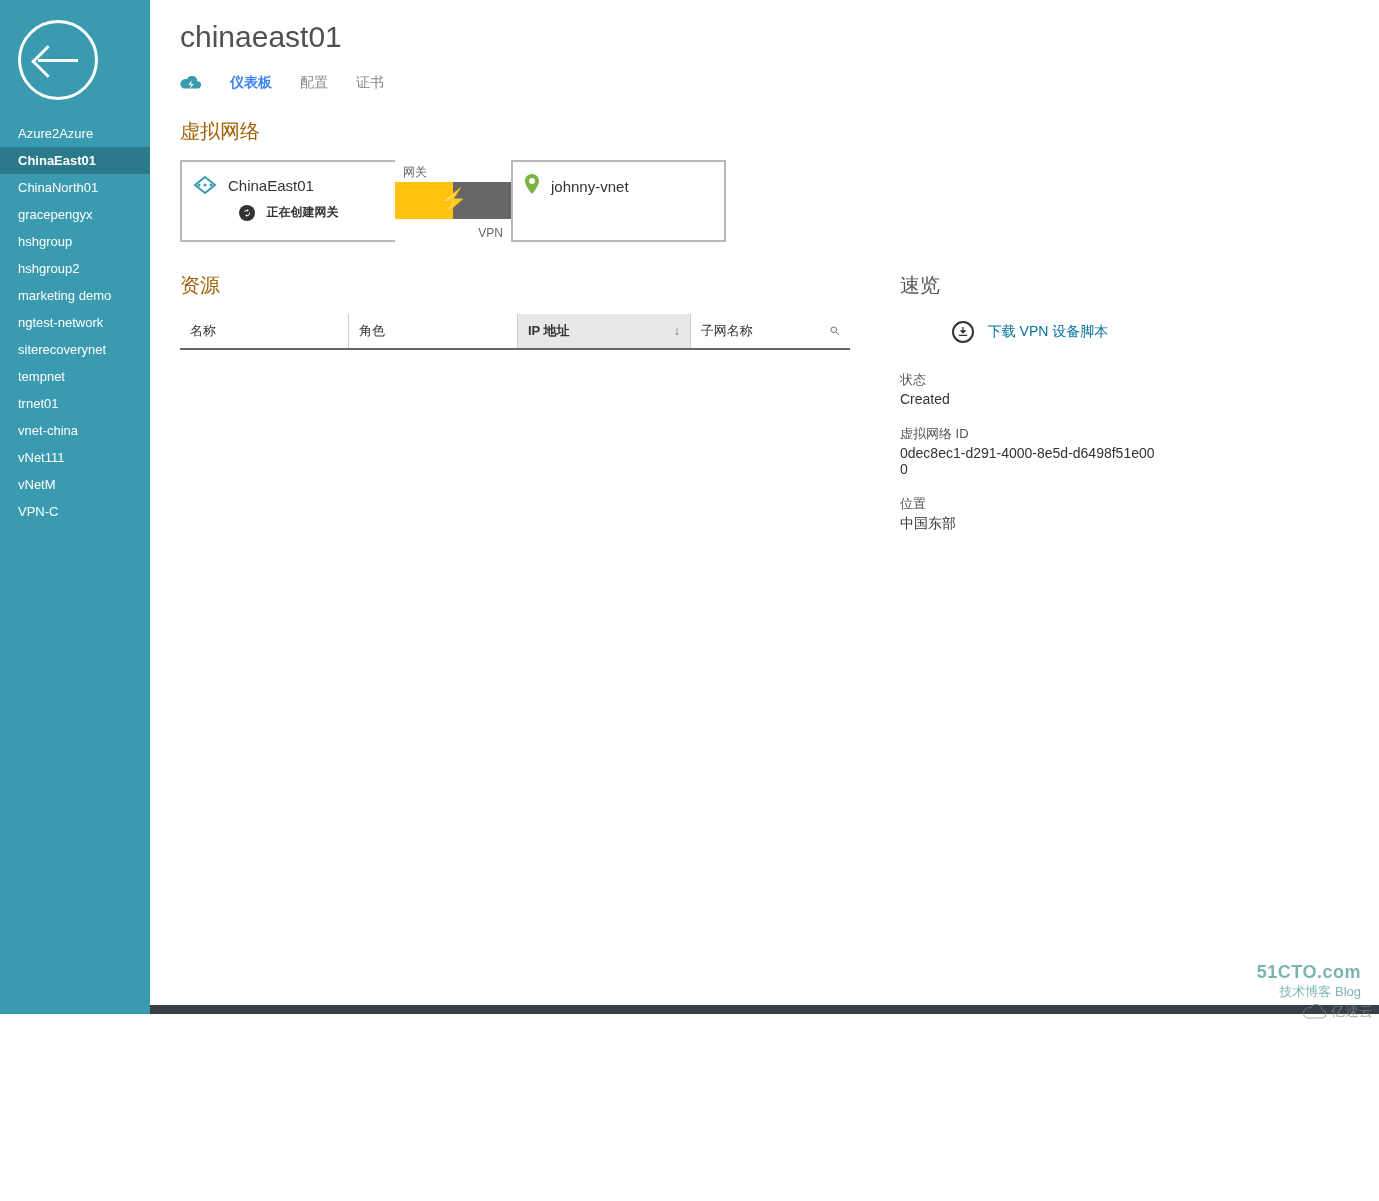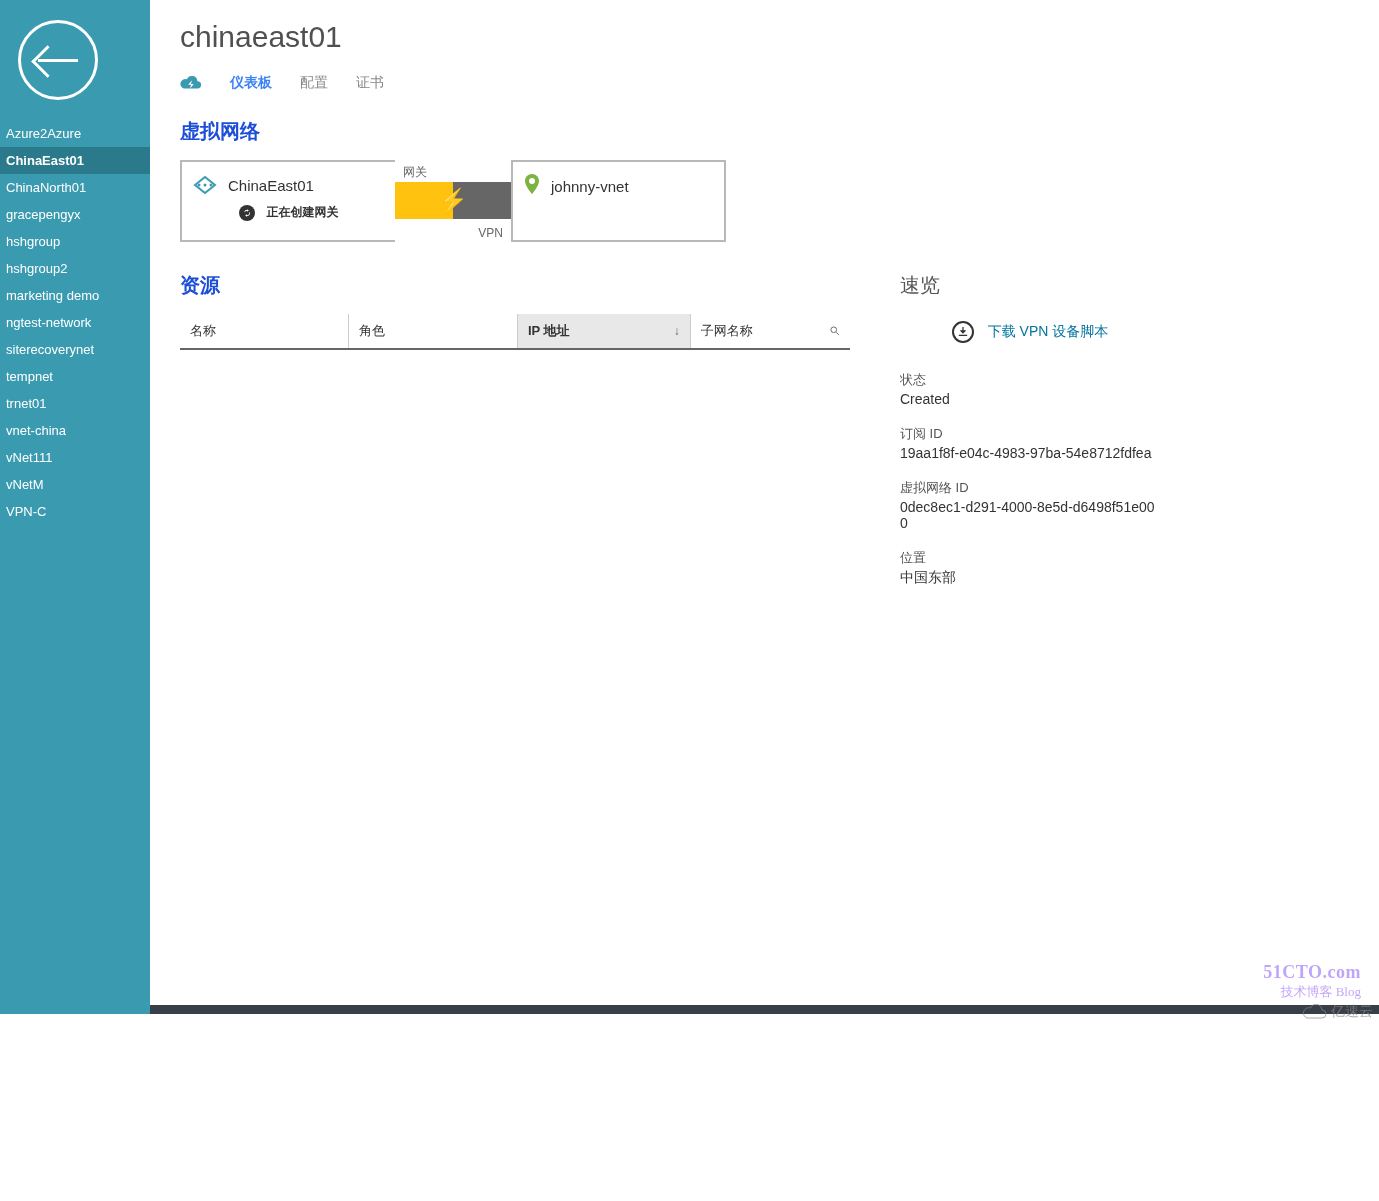--- a/index.html
+++ b/index.html
@@ -41,21 +41,21 @@
       left: -2px;
       top: -9px;
       width: 20px;
       height: 20px;
       border-left: 3px solid #fff;
       border-bottom: 3px solid #fff;
       transform: rotate(45deg);
     }
     .nav-list { list-style: none; }
     .nav-item {
-      padding: 6px 6px;
+      padding: 6px 18px;
       font-size: 13px;
       cursor: pointer;
       white-space: nowrap;
       overflow: hidden;
     }
     .nav-item.active {
       background: #2b7a8c;
       font-weight: bold;
     }
     .main {
@@ -88,23 +88,23 @@
       font-size: 14px;
       color: #888;
       cursor: pointer;
     }
     .tab.active {
       color: #3b82f6;
       font-weight: 600;
     }
     .section-title {
       font-size: 20px;
-      color: #1d4ed8;
+      color: #a16207;
       margin-bottom: 15px;
-      font-weight: bold;
+      font-weight: normal;
     }
     .vnet-diagram {
       display: flex;
       align-items: stretch;
       margin-bottom: 30px;
     }
     .vnet-box {
       border: 2px solid #b8b8b8;
       width: 215px;
       height: 82px;
@@ -251,23 +251,23 @@
       right: 0;
       bottom: 0;
       height: 9px;
       background: #383f47;
     }
     .watermark1 {
       position: fixed;
       right: 18px;
       bottom: 200px;
       text-align: right;
-      color: #8b5cf6;
+      color: #0f766e;
       opacity: 0.55;
-      font-family: Liberation Serif, serif;
+      font-family: Liberation Sans, sans-serif;
       pointer-events: none;
     }
     .watermark1 .line1 { font-size: 18px; font-weight: bold; letter-spacing: 0.5px; }
     .watermark1 .line2 { font-size: 13px; }
     .watermark2 {
       position: fixed;
       right: 6px;
       bottom: 180px;
       color: #888;
       opacity: 0.7;
@@ -395,24 +395,20 @@
             </svg>
         </span>
         <span class="download-link">下载 VPN 设备脚本</span>
       </div>
 
       <div class="info-block">
         <div class="info-label">状态</div>
         <div class="info-value">Created</div>
       </div>
       <div class="info-block">
-        <div class="info-label">订阅 ID</div>
-        <div class="info-value">19aa1f8f-e04c-4983-97ba-54e8712fdfea</div>
-      </div>
-      <div class="info-block">
         <div class="info-label">虚拟网络 ID</div>
         <div class="info-value">0dec8ec1-d291-4000-8e5d-d6498f51e000</div>
       </div>
       <div class="info-block">
         <div class="info-label">位置</div>
         <div class="info-value">中国东部</div>
       </div>
     </div>
   </div>
 

